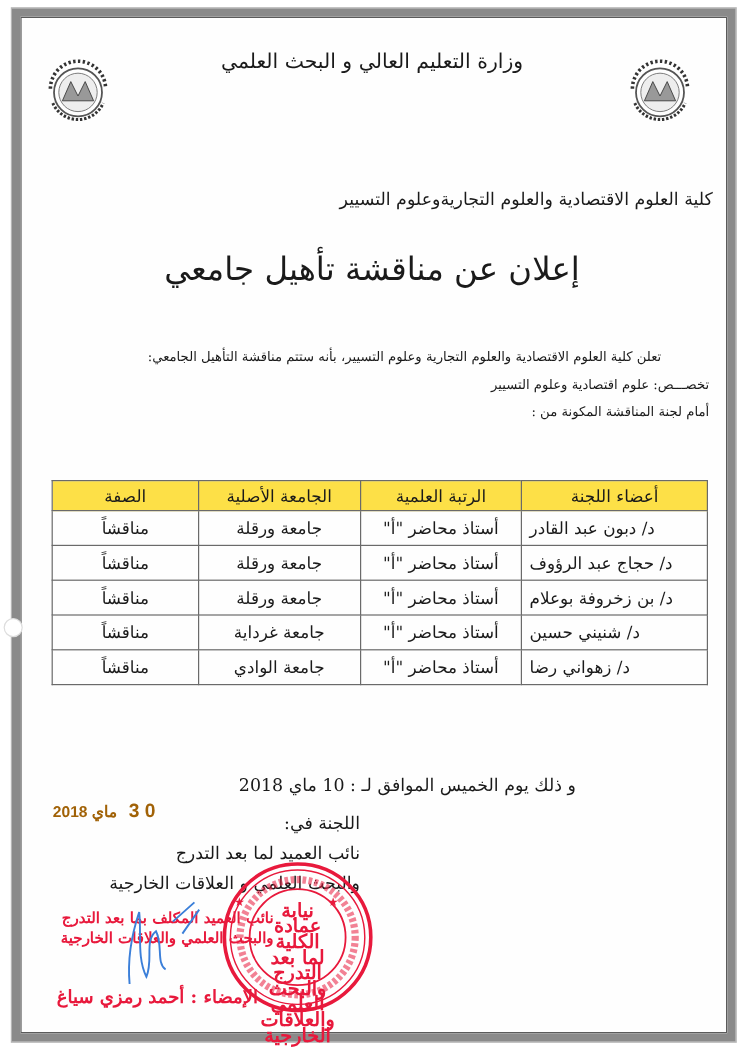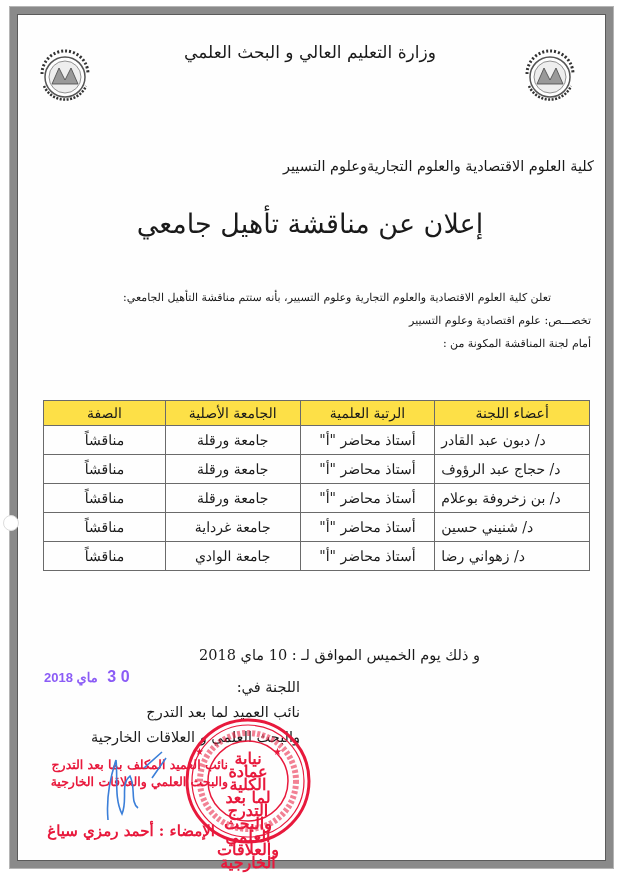--- a/index.html
+++ b/index.html
@@ -63,21 +63,21 @@
       position: absolute; left: 140px; top: 596px; width: 340px; text-align: right;
       font-size: 14.5px; line-height: 22px; margin-top: 48px;
     }
     .schedule b { font-weight: bold; }
 
     .signature-block {
       position: absolute; left: 40px; top: 675px; width: 260px; text-align: right;
       font-size: 14.5px; line-height: 25px;
     }
     .date-stamp {
-      position: absolute; left: 44px; top: 668px; color: #8b5cf6; font-weight: bold;
+      position: absolute; left: 44px; top: 668px; color: #a16207; font-weight: bold;
       font-family: "Liberation Sans", sans-serif; font-size: 13px; direction: rtl;
     }
     .date-stamp .day { font-size: 16px; margin: 0 6px; }
 
     .red-sign {
       position: absolute; left: 38px; top: 756px; width: 190px; color: #e8193c;
       font-size: 12.5px; line-height: 17px; text-align: right; font-weight: bold;
     }
     .red-name {
       position: absolute; left: 40px; top: 822px; width: 175px; color: #e8193c;

